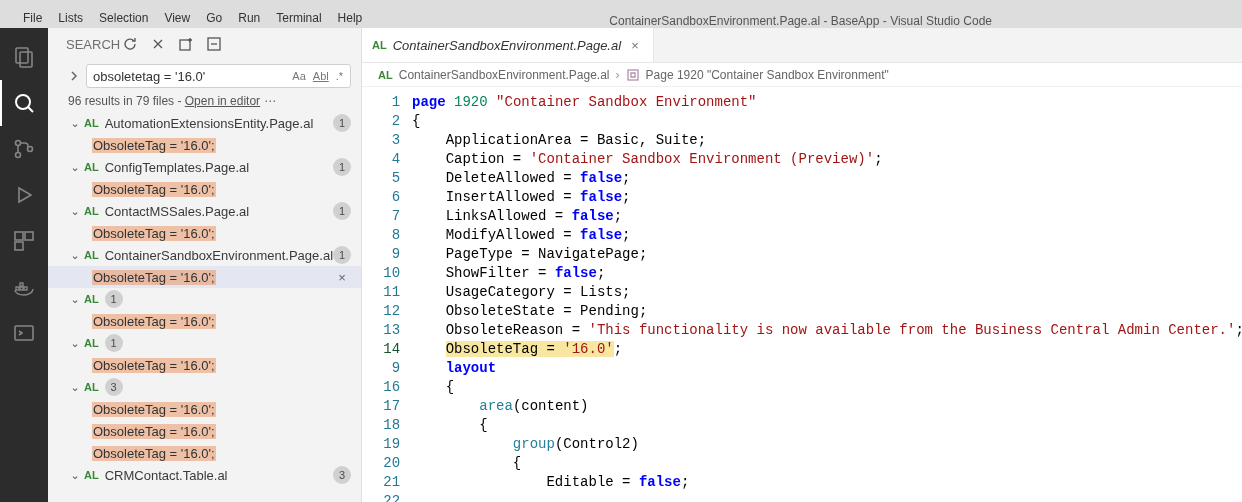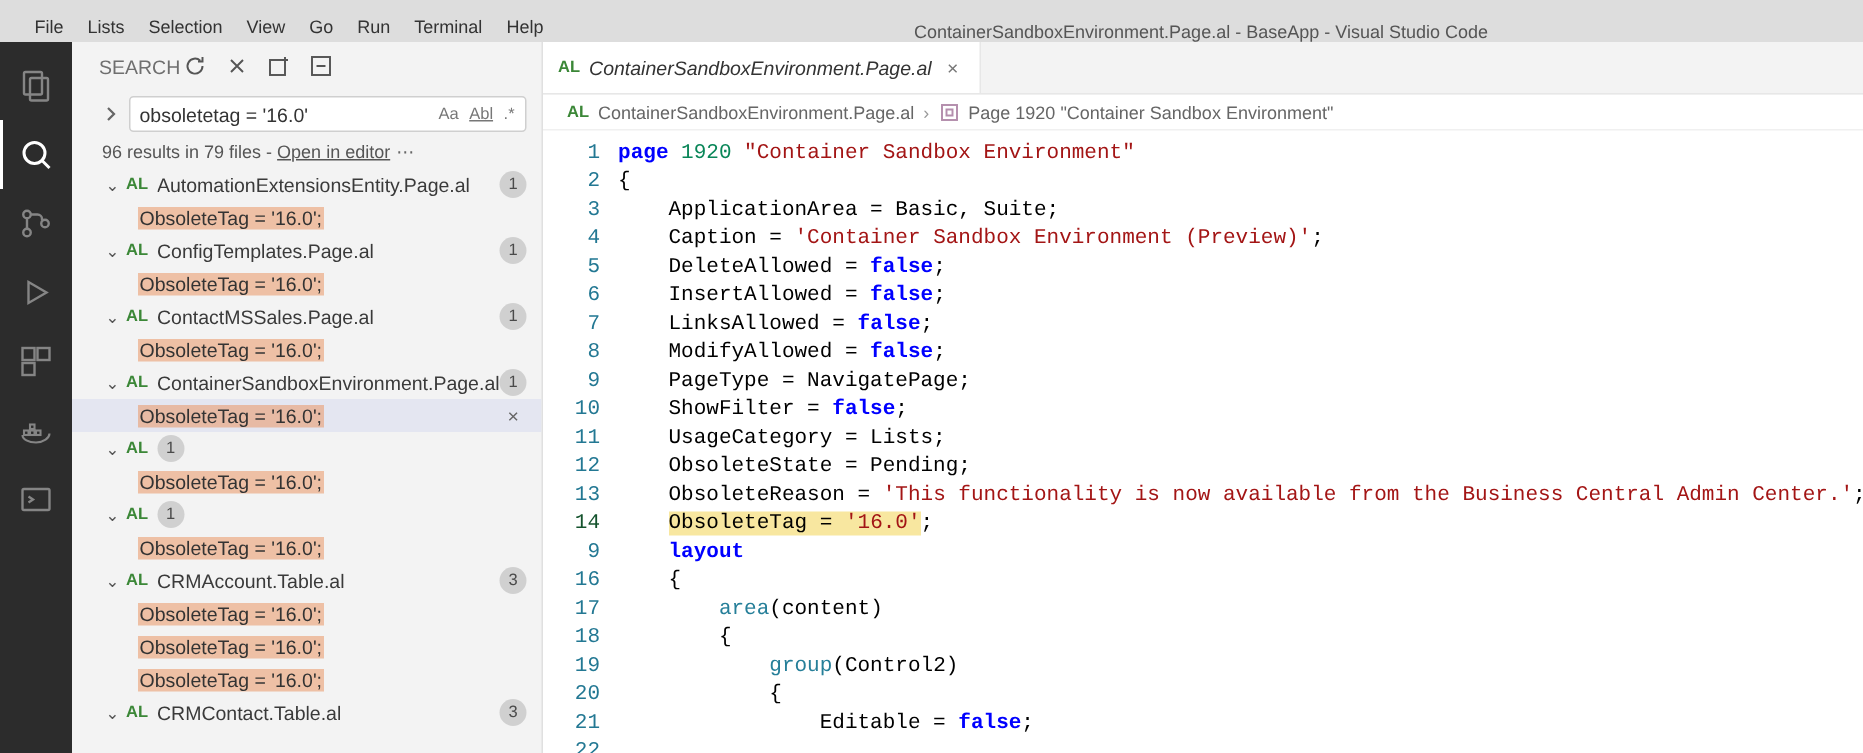--- a/index.html
+++ b/index.html
@@ -239,21 +239,20 @@
           <span class="twistie">⌄</span>
           <span class="al-badge">AL</span>
           <span class="count-badge">1</span>
         </div>
         <div class="match-row">
           <span class="match-text">ObsoleteTag = '16.0';</span>
         </div>
         <div class="file-row">
           <span class="twistie">⌄</span>
           <span class="al-badge">AL</span>
-          <span class="file-name">CRMAccount.Table.al</span>
           <span class="count-badge">3</span>
         </div>
         <div class="match-row">
           <span class="match-text">ObsoleteTag = '16.0';</span>
         </div>
         <div class="match-row">
           <span class="match-text">ObsoleteTag = '16.0';</span>
         </div>
         <div class="match-row">
           <span class="match-text">ObsoleteTag = '16.0';</span>

